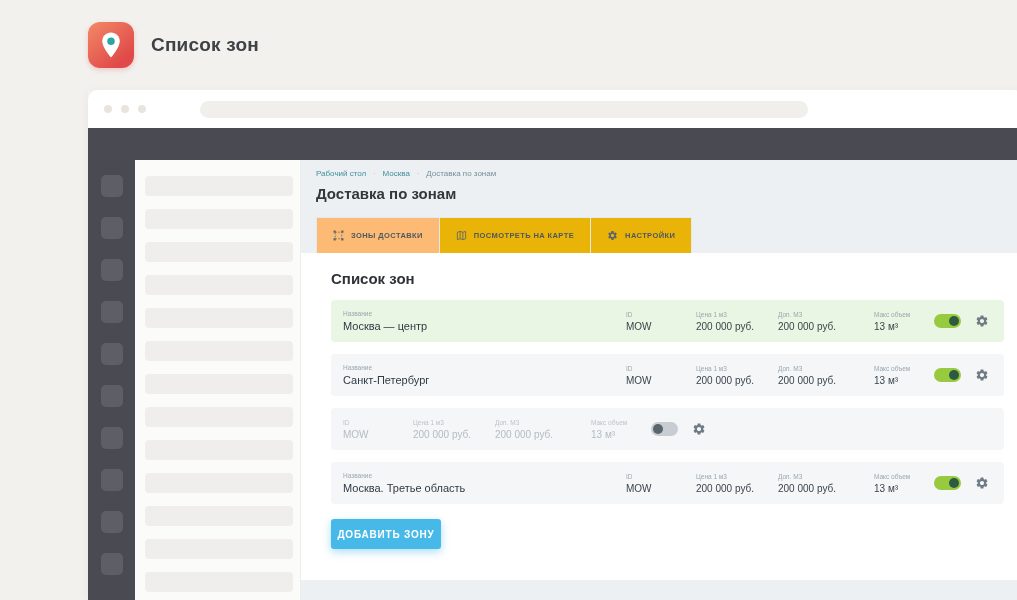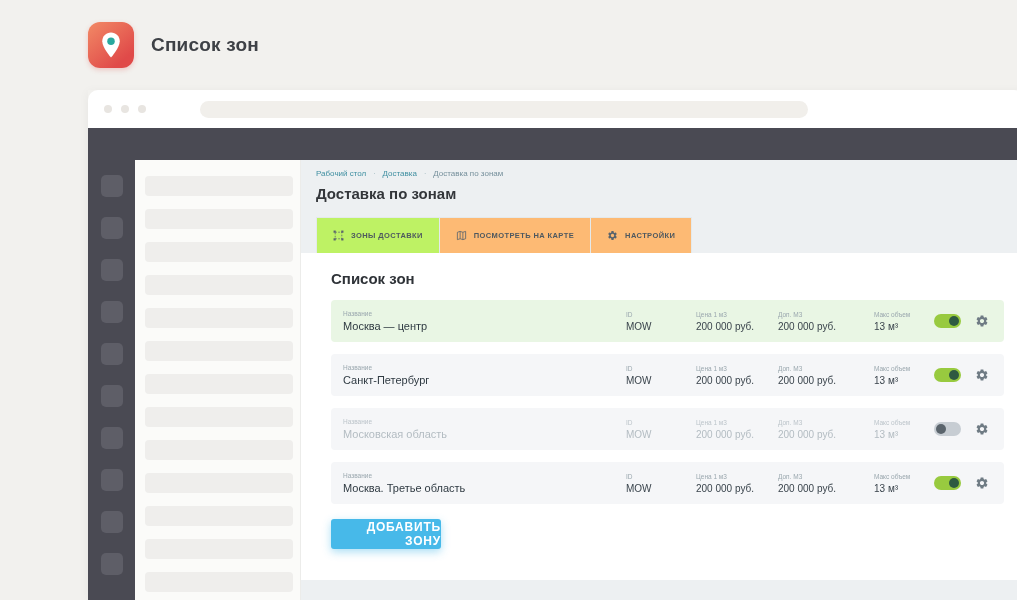--- a/index.html
+++ b/index.html
@@ -26,23 +26,23 @@
   .side-bar { width:148px; height:20px; border-radius:4px; background:#efeeec; flex:none; }
 
   .main { flex:1; background:#edf0f2; overflow:hidden; }
   .breadcrumb { padding:9px 0 0 15px; display:flex; align-items:center; gap:7px; font-size:8px; }
   .bc-item { color:#3f8fa1; cursor:pointer; }
   .bc-item.current { color:#76909c; }
   .bc-sep { color:#a4bcc3; font-size:7px; }
   .page-title { margin:7px 0 0 15px; font-size:15px; font-weight:bold; color:#33363a; }
 
   .tabs { display:flex; margin:15px 0 0 15px; }
-  .tab { display:flex; align-items:center; gap:7px; padding:0 16px; height:36px; background:#fdba74; border:1px solid #e4e9eb; border-bottom:none; font-size:7.5px; font-weight:bold; letter-spacing:.4px; color:#4e585f; cursor:pointer; white-space:nowrap; }
+  .tab { display:flex; align-items:center; gap:7px; padding:0 16px; height:36px; background:#eab308; border:1px solid #e4e9eb; border-bottom:none; font-size:7.5px; font-weight:bold; letter-spacing:.4px; color:#4e585f; cursor:pointer; white-space:nowrap; }
   .tab + .tab { border-left:none; }
-  .tab.active { background:#bef264; border-color:#e4e9eb; }
+  .tab.active { background:#fdba74; border-color:#e4e9eb; }
   .tab-icon { display:flex; align-items:center; color:#5a646c; }
 
   .panel { background:#ffffff; height:327px; }
   .panel-heading { padding:17px 0 0 30px; font-size:15px; font-weight:600; color:#2f3338; }
   .rows { margin:13px 20px 0 30px; display:flex; flex-direction:column; gap:12px; }
 
   .zone-row { height:42px; background:#f5f6f8; border-radius:4px; display:flex; align-items:center; padding:0 14px 0 12px; }
   .zone-row.highlight { background:#e9f6e4; }
   .col { display:flex; flex-direction:column; gap:3px; }
   .col-label { font-size:6.5px; color:#9aa7ae; }
@@ -53,21 +53,21 @@
   .zone-row.disabled .col-value { color:#b3bcc2; }
   .zone-row.disabled .col-label { color:#bcc4ca; }
 
   .row-actions { display:flex; align-items:center; gap:13px; }
   .toggle { width:27px; height:14px; border-radius:7px; background:#c7cdd3; position:relative; cursor:pointer; flex:none; }
   .toggle .knob { width:10px; height:10px; border-radius:50%; background:#5a646c; position:absolute; top:2px; left:2px; }
   .toggle.on { background:#98ca3f; }
   .toggle.on .knob { left:auto; right:2px; background:#2e5a41; }
   .gear-btn { background:none; border:none; padding:0; cursor:pointer; width:16px; height:16px; color:#6f7b84; display:flex; align-items:center; justify-content:center; }
 
-  .add-zone-btn { margin:15px 0 12px 30px; width:110px; height:30px; background:#47b9e9; color:#ffffff; border:none; border-radius:3px; font-size:12px; font-weight:bold; letter-spacing:.8px; cursor:pointer; box-shadow:0 3px 8px rgba(71,185,233,.45); font-family:inherit;text-align:right; }
+  .add-zone-btn { margin:15px 0 12px 30px; width:110px; height:30px; background:#47b9e9; color:#ffffff; border:none; border-radius:3px; font-size:10px; font-weight:bold; letter-spacing:.8px; cursor:pointer; box-shadow:0 3px 8px rgba(71,185,233,.45); font-family:inherit; }
 </style>
 </head>
 <body>
 
 <div class="page">
 
   <div class="app-header">
     <div class="app-logo">
       <svg width="30" height="30" viewBox="0 0 24 24">
         <path fill="#ffffff" d="M12 2C8.13 2 5 5.13 5 9c0 5.25 7 13 7 13s7-7.75 7-13c0-3.87-3.13-7-7-7z"></path>
@@ -114,21 +114,21 @@
           <div class="side-bar"></div>
           <div class="side-bar"></div>
           <div class="side-bar"></div>
           <div class="side-bar"></div>
         </div>
 
       <div class="main">
         <div class="breadcrumb">
             <span class="bc-item">Рабочий стол</span>
             <span class="bc-sep">·</span>
-            <span class="bc-item">Доставка</span>
+            <span class="bc-item">Москва</span>
             <span class="bc-sep">·</span>
             <span class="bc-item current">Доставка по зонам</span>
           </div>
         <div class="page-title">Доставка по зонам</div>
 
         <div class="tabs">
           <div class="tab active">
             <span class="tab-icon">
               <svg width="11" height="11" viewBox="0 0 20 20">
                 <rect x="4" y="4" width="12" height="12" fill="none" stroke="currentColor" stroke-width="1.4" stroke-dasharray="3 2.5"></rect>
@@ -222,24 +222,20 @@
                   </div>
       <button class="gear-btn">
         <svg width="14" height="14" viewBox="0 0 24 24">
           <path fill="currentColor" d="M19.14 12.94c.04-.3.06-.61.06-.94 0-.32-.02-.64-.07-.94l2.03-1.58c.18-.14.23-.41.12-.61l-1.92-3.32c-.12-.22-.37-.29-.59-.22l-2.39.96c-.5-.38-1.03-.7-1.62-.94l-.36-2.54c-.04-.24-.24-.41-.48-.41h-3.84c-.24 0-.43.17-.47.41l-.36 2.54c-.59.24-1.13.57-1.62.94l-2.39-.96c-.22-.08-.47 0-.59.22L2.74 8.87c-.12.21-.08.47.12.61l2.03 1.58c-.05.3-.09.63-.09.94s.02.64.07.94l-2.03 1.58c-.18.14-.23.41-.12.61l1.92 3.32c.12.22.37.29.59.22l2.39-.96c.5.38 1.03.7 1.62.94l.36 2.54c.05.24.24.41.48.41h3.84c.24 0 .44-.17.47-.41l.36-2.54c.59-.24 1.13-.56 1.62-.94l2.39.96c.22.08.47 0 .59-.22l1.92-3.32c.12-.22.07-.47-.12-.61l-2.01-1.58zM12 15.6c-1.98 0-3.6-1.62-3.6-3.6s1.62-3.6 3.6-3.6 3.6 1.62 3.6 3.6-1.62 3.6-3.6 3.6z"></path>
         </svg>
       </button>
     </div>
   </div>
 
   <div class="zone-row disabled">
-    <div class="col col-name">
-      <div class="col-label">Название</div>
-      <div class="col-value">Московская область</div>
-    </div>
     <div class="col col-id">
       <div class="col-label">ID</div>
       <div class="col-value">MOW</div>
     </div>
     <div class="col col-price">
       <div class="col-label">Цена 1 м3</div>
       <div class="col-value">200 000 руб.</div>
     </div>
     <div class="col col-extra">
       <div class="col-label">Доп. М3</div>

